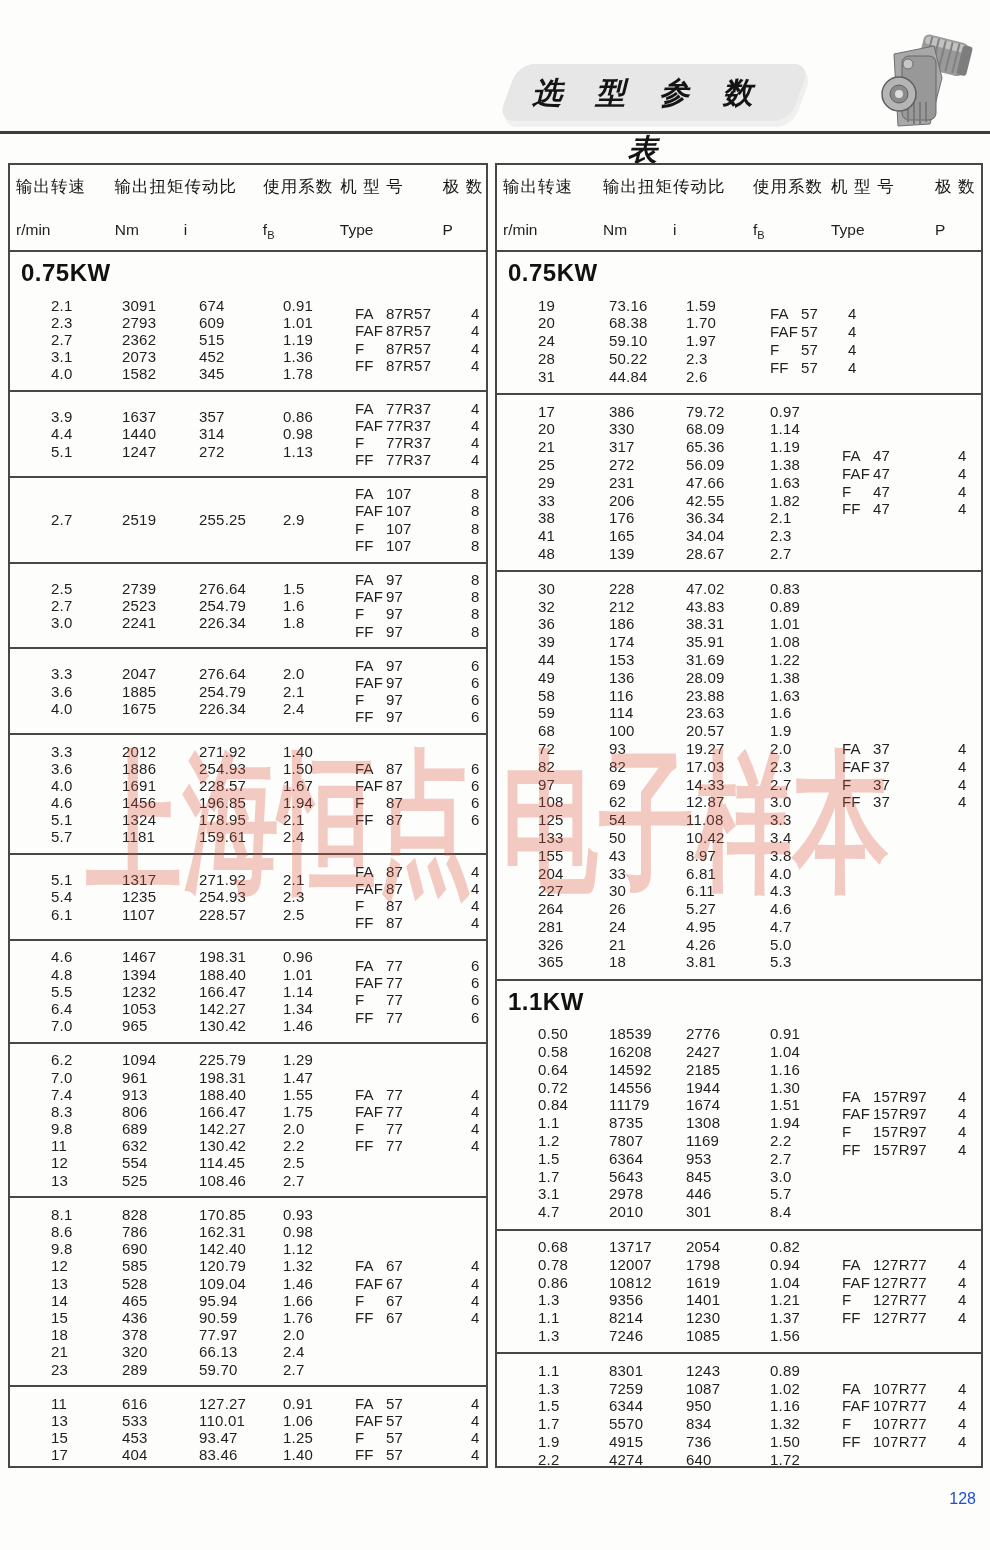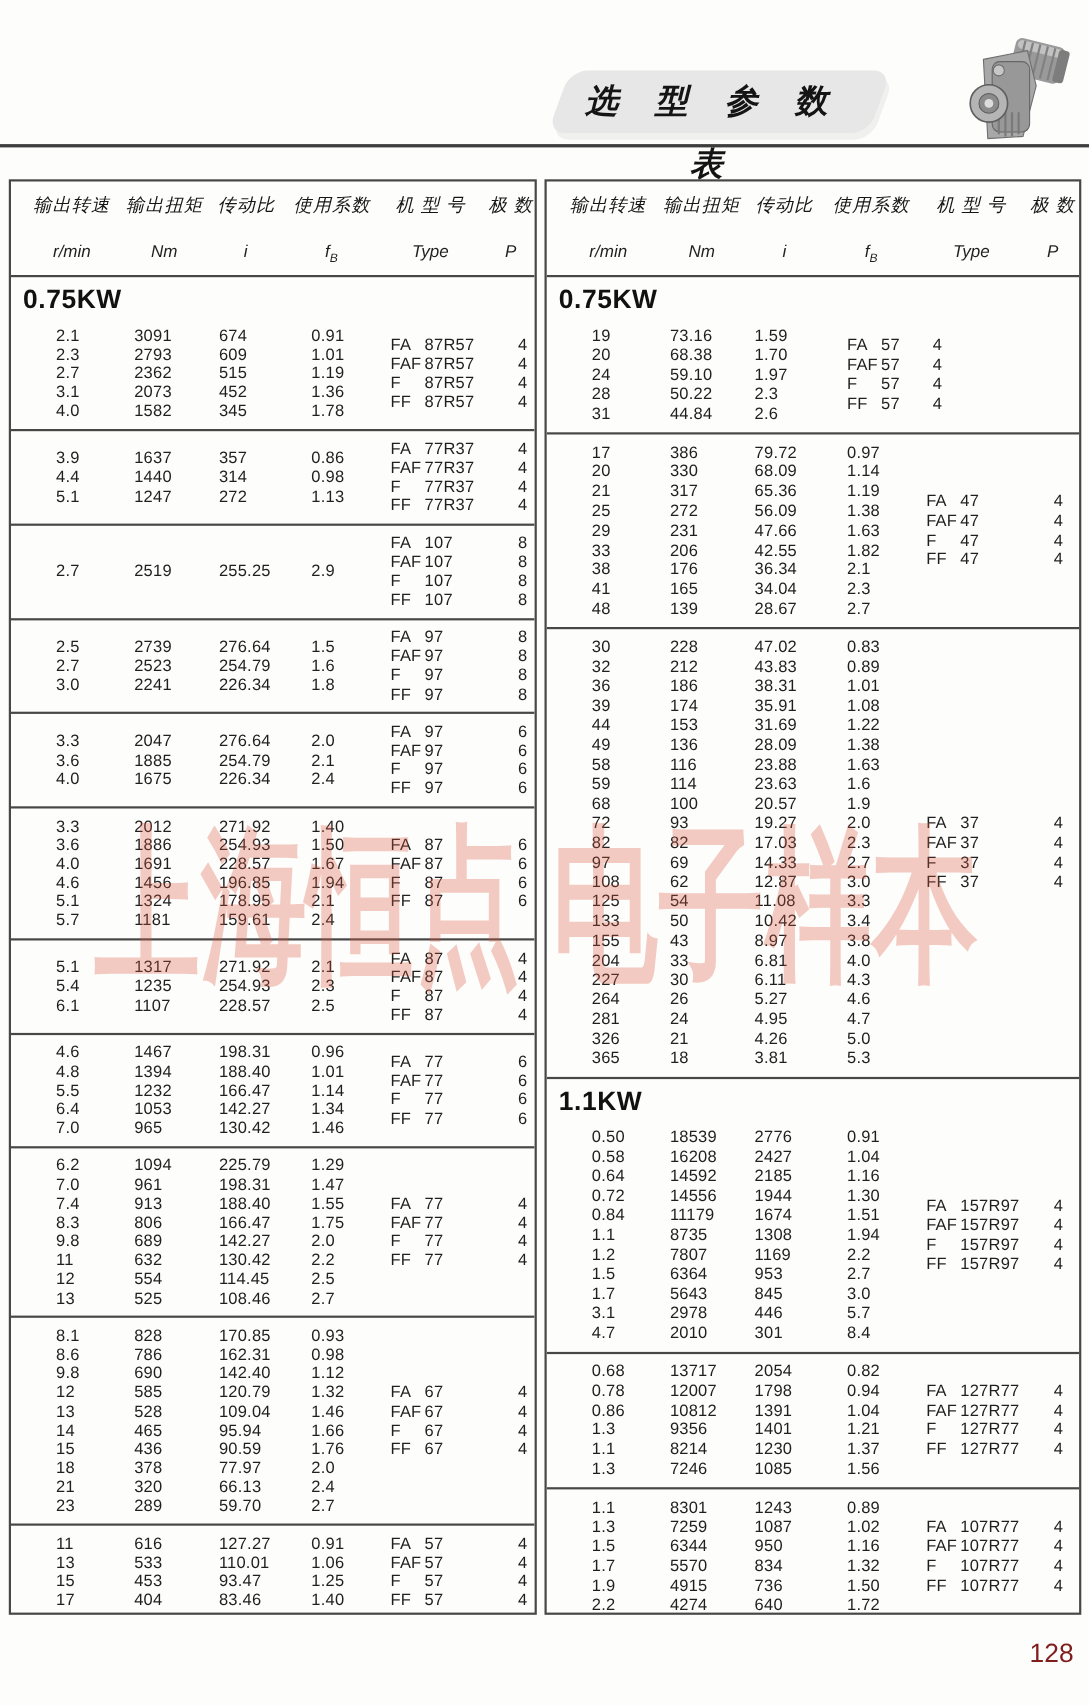--- a/index.html
+++ b/index.html
@@ -17,21 +17,21 @@
   .hrule{position:absolute;left:0;top:131px;width:990px;height:3px;background:#3d3d3d;}
 
   
   .tables{position:absolute;left:8px;top:163px;display:flex;gap:7px;}
   .gtable{border:2px solid #474747;box-sizing:border-box;height:1305px;overflow:hidden;background:transparent;}
   .t-left{width:480px;--lh:17.2px;--bpad:7.5px;}
   .t-right{width:488px;--lh:17.8px;--bpad:7.5px;}
 
   .thead{border-bottom:2px solid #474747;padding:11px 0 9px 6px;}
   .hrow{display:flex;}
-  .hc{text-align:center;white-space:nowrap;font-style:italic;}
+  .hc{text-align:left;white-space:nowrap;}
   .hrow .hc:nth-child(1){width:100px;}
   .hrow .hc:nth-child(2){width:70px;}
   .hrow .hc:nth-child(3){width:80px;}
   .hrow .hc:nth-child(4){width:78px;}
   .hrow .hc:nth-child(5){width:104px;}
   .hrow .hc:nth-child(6){width:44px;}
   .labels .hc{font-size:16.5px;letter-spacing:1px;color:#161616;}
   .units .hc{font-size:15.5px;margin-top:23px;}
   .units sub{font-size:11px;}
 
@@ -41,21 +41,21 @@
          padding:var(--bpad) 0 var(--bpad) 41px;align-items:center;}
   .block.sep{border-top:2px solid #474747;}
   .v,.tl,.pv{height:var(--lh);line-height:var(--lh);font-size:15px;letter-spacing:0.2px;}
   .tl .pre{display:inline-block;width:31px;}
   .pv{padding-left:6px;}
 
   
   .watermark{position:absolute;left:86px;top:722px;font-size:152px;font-weight:700;
              white-space:nowrap;letter-spacing:2px;color:rgba(222,85,61,0.30);
              transform:scaleX(0.63);transform-origin:left top;pointer-events:none;z-index:5;}
-  .pagenum{position:absolute;right:14px;top:1490px;font-size:24px;color:#7f1d1d;}
+  .pagenum{position:absolute;right:14px;top:1490px;font-size:16px;color:#1d4ed8;}
 </style>
 </head>
 <body>
 
 <div class="banner">
   <span class="banner-text">选 型 参 数 表</span>
 </div>
 
 <svg class="motor" viewBox="0 0 106 128">
   <g transform="rotate(14 70 40)">
@@ -866,21 +866,21 @@
               <div class="v">13717</div>
               <div class="v">12007</div>
               <div class="v">10812</div>
               <div class="v">9356</div>
               <div class="v">8214</div>
               <div class="v">7246</div>
             </div>
             <div class="vals">
               <div class="v">2054</div>
               <div class="v">1798</div>
-              <div class="v">1391</div>
+              <div class="v">1619</div>
               <div class="v">1401</div>
               <div class="v">1230</div>
               <div class="v">1085</div>
             </div>
             <div class="vals">
               <div class="v">0.82</div>
               <div class="v">0.94</div>
               <div class="v">1.04</div>
               <div class="v">1.21</div>
               <div class="v">1.37</div>

